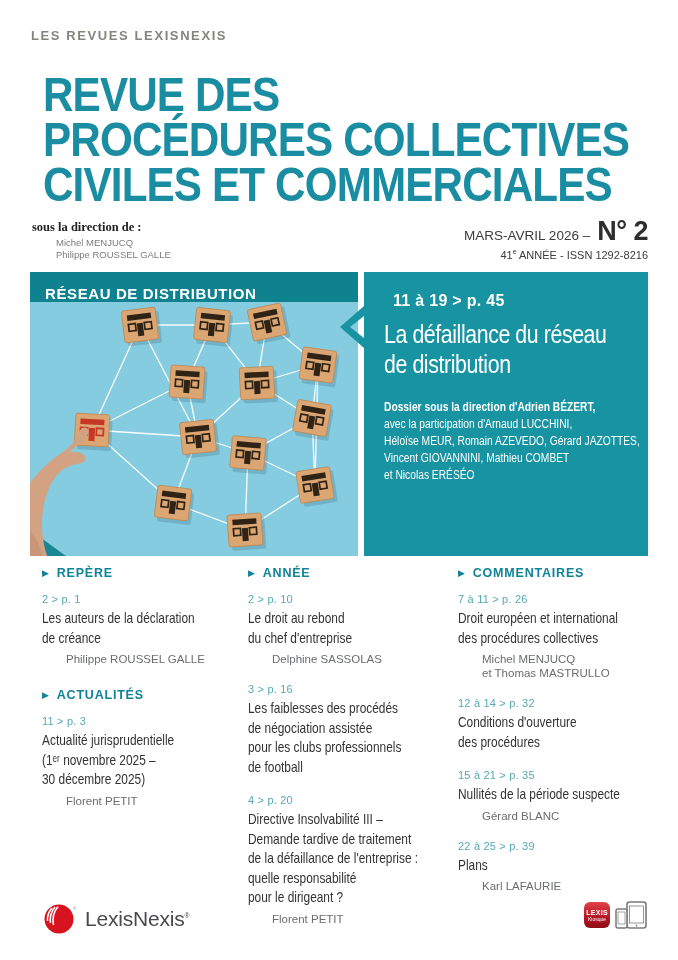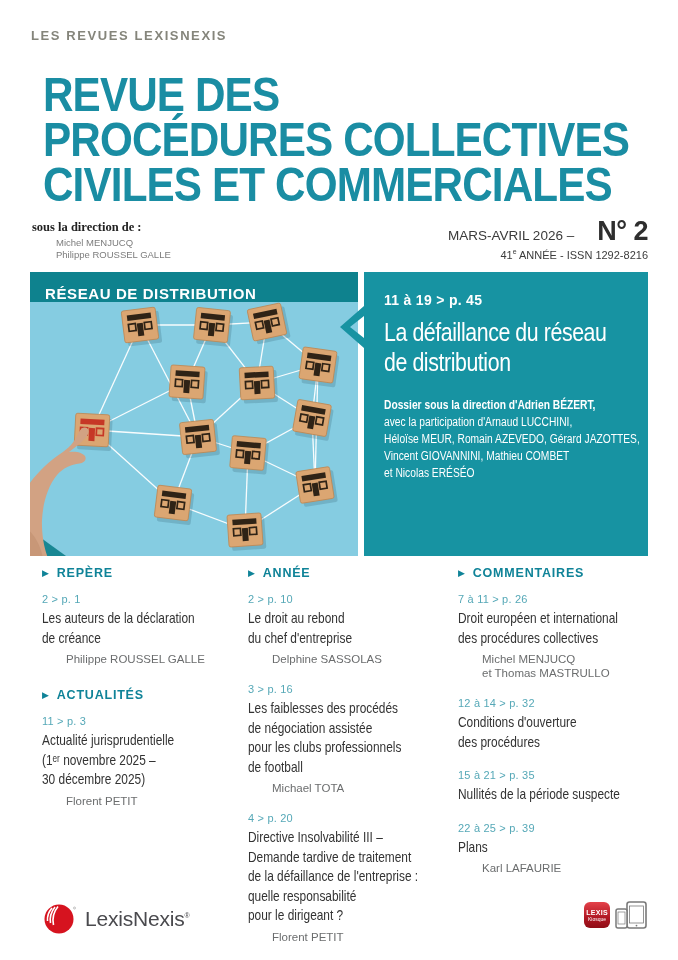--- a/index.html
+++ b/index.html
@@ -22,40 +22,40 @@
     line-height:45px;letter-spacing:-1px;
     transform:scaleX(0.88);transform-origin:0 0;white-space:pre;
   }
   .direction{position:absolute;left:32px;top:220px;}
   .direction .lbl{
     font-family:"Liberation Serif","DejaVu Serif",serif;
     font-weight:bold;font-size:12.5px;color:#222;
   }
   .direction .names{margin-top:2px;font-size:9.5px;line-height:12px;color:#7c7c7c;}
   .issue{position:absolute;right:30px;top:216px;text-align:right;color:#2e2e2e;}
-  .issue .row{display:flex;align-items:baseline;justify-content:flex-end;gap:23px;text-align:right;}
+  .issue .row{display:flex;align-items:baseline;justify-content:flex-end;gap:7px;text-align:right;}
   .issue .date{font-size:13.5px;color:#3b3b3b;}
   .issue .num{font-size:27px;font-weight:bold;letter-spacing:-0.5px;}
   .issue .details{font-size:11px;margin-top:1px;color:#3b3b3b;}
   .issue sup{font-size:7px;}
 
   
   .banner{
     position:absolute;left:30px;top:272px;width:328px;height:30px;
     background:#0e828e;color:#fff;display:flex;align-items:flex-end;
     font-weight:bold;font-size:15px;letter-spacing:0.6px;padding-left:15px;
     box-sizing:border-box;
   }
   .photo{position:absolute;left:30px;top:302px;width:328px;height:254px;margin:0;}
   .panel{
     position:absolute;left:364px;top:272px;width:284px;height:284px;
     background:#1793a2;color:#fff;box-sizing:border-box;
     padding:20px 8px 0 20px;
   }
-  .panel .ref{font-size:14px;font-weight:bold;letter-spacing:0.3px;}
+  .panel .ref{font-size:16px;font-weight:bold;letter-spacing:0.3px;margin-left:9px;}
   .panel h2{
     margin:9px 0 0 0;font-size:26px;font-weight:normal;
     line-height:30px;letter-spacing:-0.5px;
   }
   .panel .lead{margin:20px 0 0 0;font-size:12.5px;font-weight:bold;line-height:17px;}
   .panel .authors{margin:0;font-size:12.5px;line-height:17px;}
   .pointer{position:absolute;left:340px;top:306px;}
 
   
   .toc-col{position:absolute;top:566px;}
@@ -261,21 +261,20 @@
           <h3 class="ttl pre cond">Le droit au rebond
 du chef d'entreprise</h3>
           <div class="auth pre">Delphine SASSOLAS</div>
         </article>
         <article class="toc-item">
           <div class="ref">3 &gt; p. 16</div>
           <h3 class="ttl pre cond">Les faiblesses des procédés
 de négociation assistée
 pour les clubs professionnels
 de football</h3>
-          <div class="auth pre">Michael TOTA</div>
         </article>
         <article class="toc-item">
           <div class="ref">4 &gt; p. 20</div>
           <h3 class="ttl pre cond">Directive Insolvabilité III –
 Demande tardive de traitement
 de la défaillance de l'entreprise :
 quelle responsabilité
 pour le dirigeant ?</h3>
           <div class="auth pre">Florent PETIT</div>
         </article>
@@ -296,20 +295,21 @@
 et Thomas MASTRULLO</div>
         </article>
         <article class="toc-item">
           <div class="ref">12 à 14 &gt; p. 32</div>
           <h3 class="ttl pre cond">Conditions d'ouverture
 des procédures</h3>
         </article>
         <article class="toc-item">
           <div class="ref">15 à 21 &gt; p. 35</div>
           <h3 class="ttl pre cond">Nullités de la période suspecte</h3>
+          <div class="auth pre">Gérard BLANC</div>
         </article>
         <article class="toc-item">
           <div class="ref">22 à 25 &gt; p. 39</div>
           <h3 class="ttl pre cond">Plans</h3>
           <div class="auth pre">Karl LAFAURIE</div>
         </article>
       </div>
     </div>
   </section>
 

